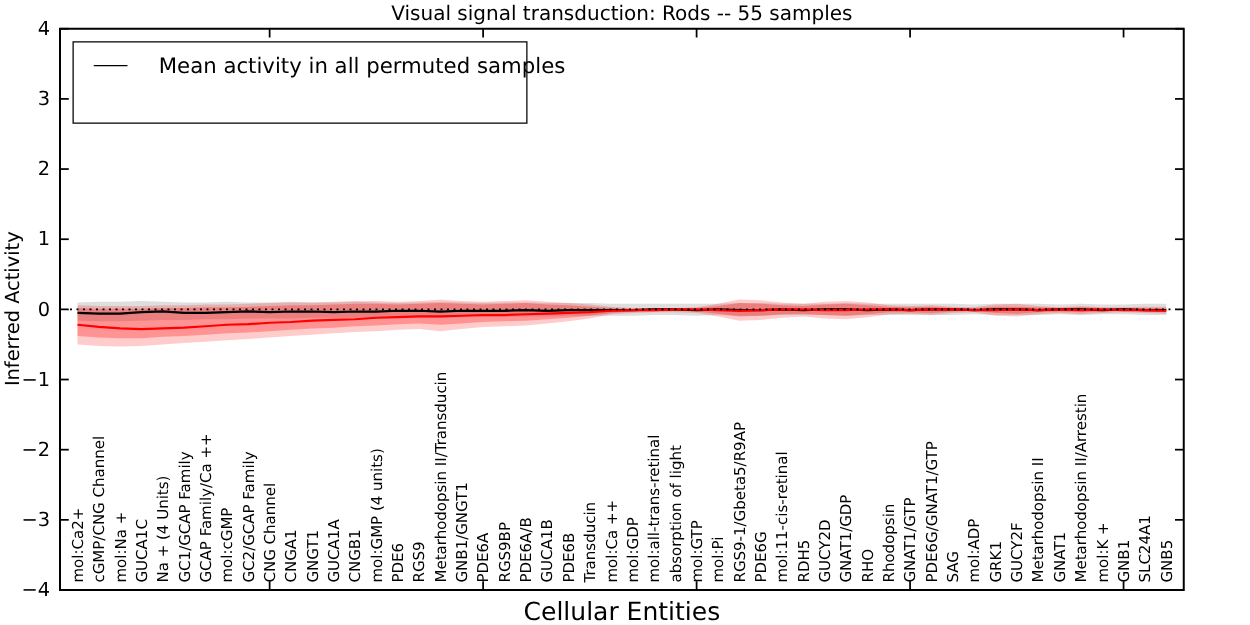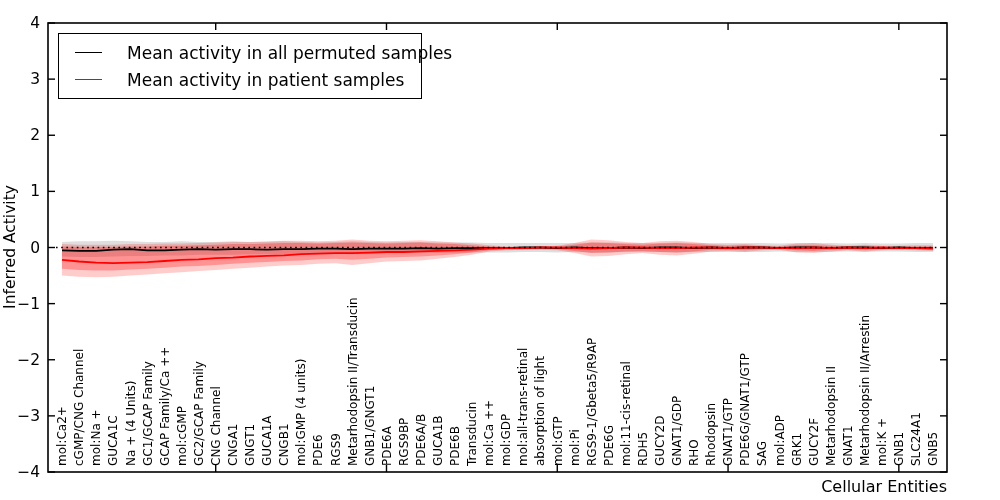--- a/index.html
+++ b/index.html
@@ -9,22 +9,22 @@
   }
   #chart-title{
     position:absolute;left:48px;top:2px;width:899px;text-align:center;
     font-size:16px;line-height:18px;white-space:nowrap;
   }
   #y-axis-label{
     position:absolute;left:10px;top:247px;transform:translate(-50%,-50%) rotate(-90deg);
     font-size:15.5px;white-space:nowrap;
   }
   #x-axis-label{
-    position:absolute;left:48px;top:477px;width:899px;text-align:right;
-    font-size:16px;white-space:nowrap;
+    position:absolute;left:48px;top:477px;width:899px;text-align:center;
+    font-size:20px;white-space:nowrap;
   }
   #plot{position:absolute;left:0;top:0;}
   #legend{
     position:absolute;left:58px;top:33px;width:364px;height:66px;box-sizing:border-box;
     border:1.6px solid #000;background:#ffffff;padding-top:5px;
   }
   .legend-row{display:flex;align-items:center;height:27px;}
   .legend-line{width:27px;height:0;border-top:1.8px solid #000;margin-left:16px;flex:0 0 auto;}
   .legend-text{margin-left:25px;font-size:17px;white-space:nowrap;}
 </style>
@@ -124,26 +124,23 @@
       <text transform="translate(817.7,466) rotate(-90)" font-size="12" text-anchor="start" fill="#000">GUCY2F</text>
       <text transform="translate(834.7,466) rotate(-90)" font-size="12" text-anchor="start" fill="#000">Metarhodopsin II</text>
       <text transform="translate(851.8,466) rotate(-90)" font-size="12" text-anchor="start" fill="#000">GNAT1</text>
       <text transform="translate(868.9,466) rotate(-90)" font-size="12" text-anchor="start" fill="#000">Metarhodopsin II/Arrestin</text>
       <text transform="translate(886.0,466) rotate(-90)" font-size="12" text-anchor="start" fill="#000">mol:K +</text>
       <text transform="translate(903.0,466) rotate(-90)" font-size="12" text-anchor="start" fill="#000">GNB1</text>
       <text transform="translate(920.1,466) rotate(-90)" font-size="12" text-anchor="start" fill="#000">SLC24A1</text>
       <text transform="translate(937.2,466) rotate(-90)" font-size="12" text-anchor="start" fill="#000">GNB5</text>
     </svg>
 
+  <div id="chart-title">Visual signal transduction: Rods -- 55 samples</div>
   <div id="y-axis-label">Inferred Activity</div>
   <div id="x-axis-label">Cellular Entities</div>
 
   <div id="legend">
     <div class="legend-row">
       <span class="legend-line" style="border-top-color: rgb(0, 0, 0);"></span>
       <span class="legend-text">Mean activity in all permuted samples</span>
     </div>
-    <div class="legend-row">
-      <span class="legend-line" style="border-top-color: rgb(255, 0, 0);"></span>
-      <span class="legend-text">Mean activity in patient samples</span>
-    </div>
   </div>
 </div>
 
 </body></html>

